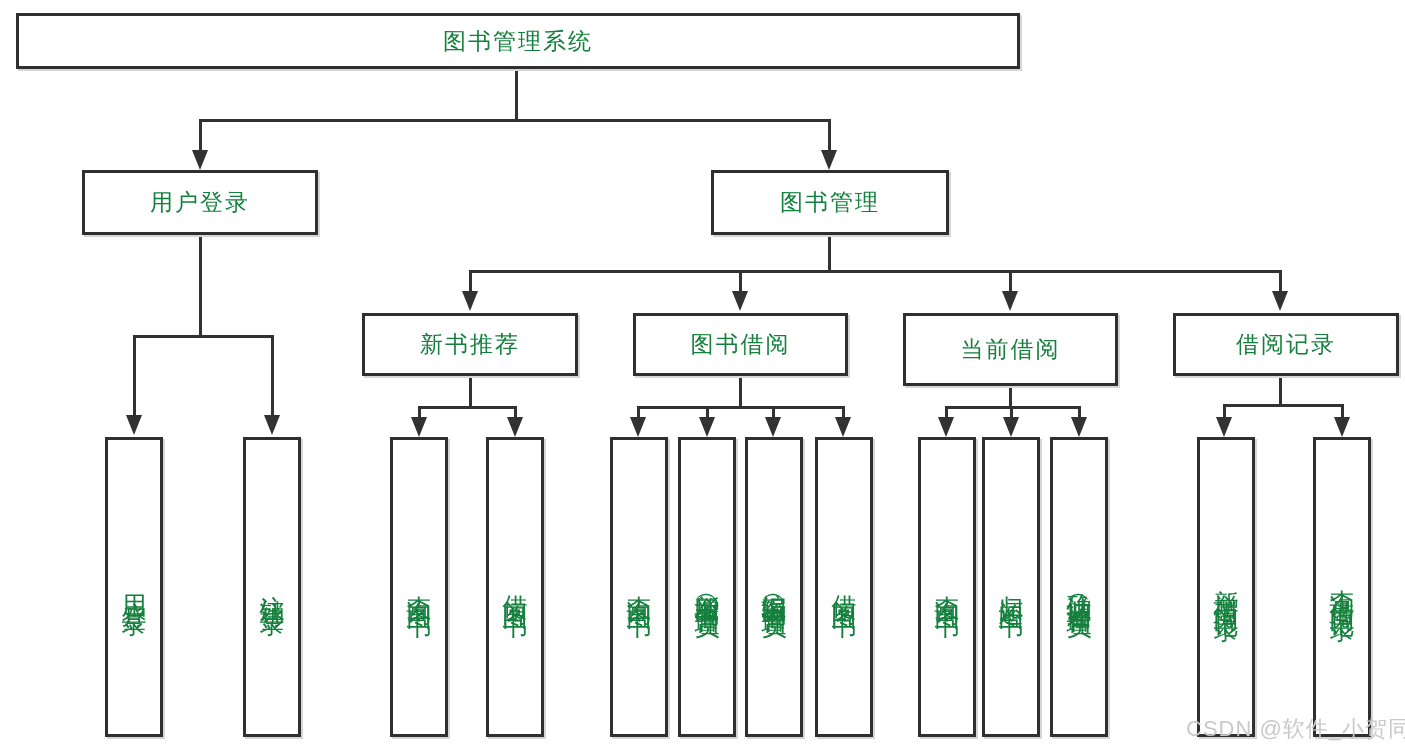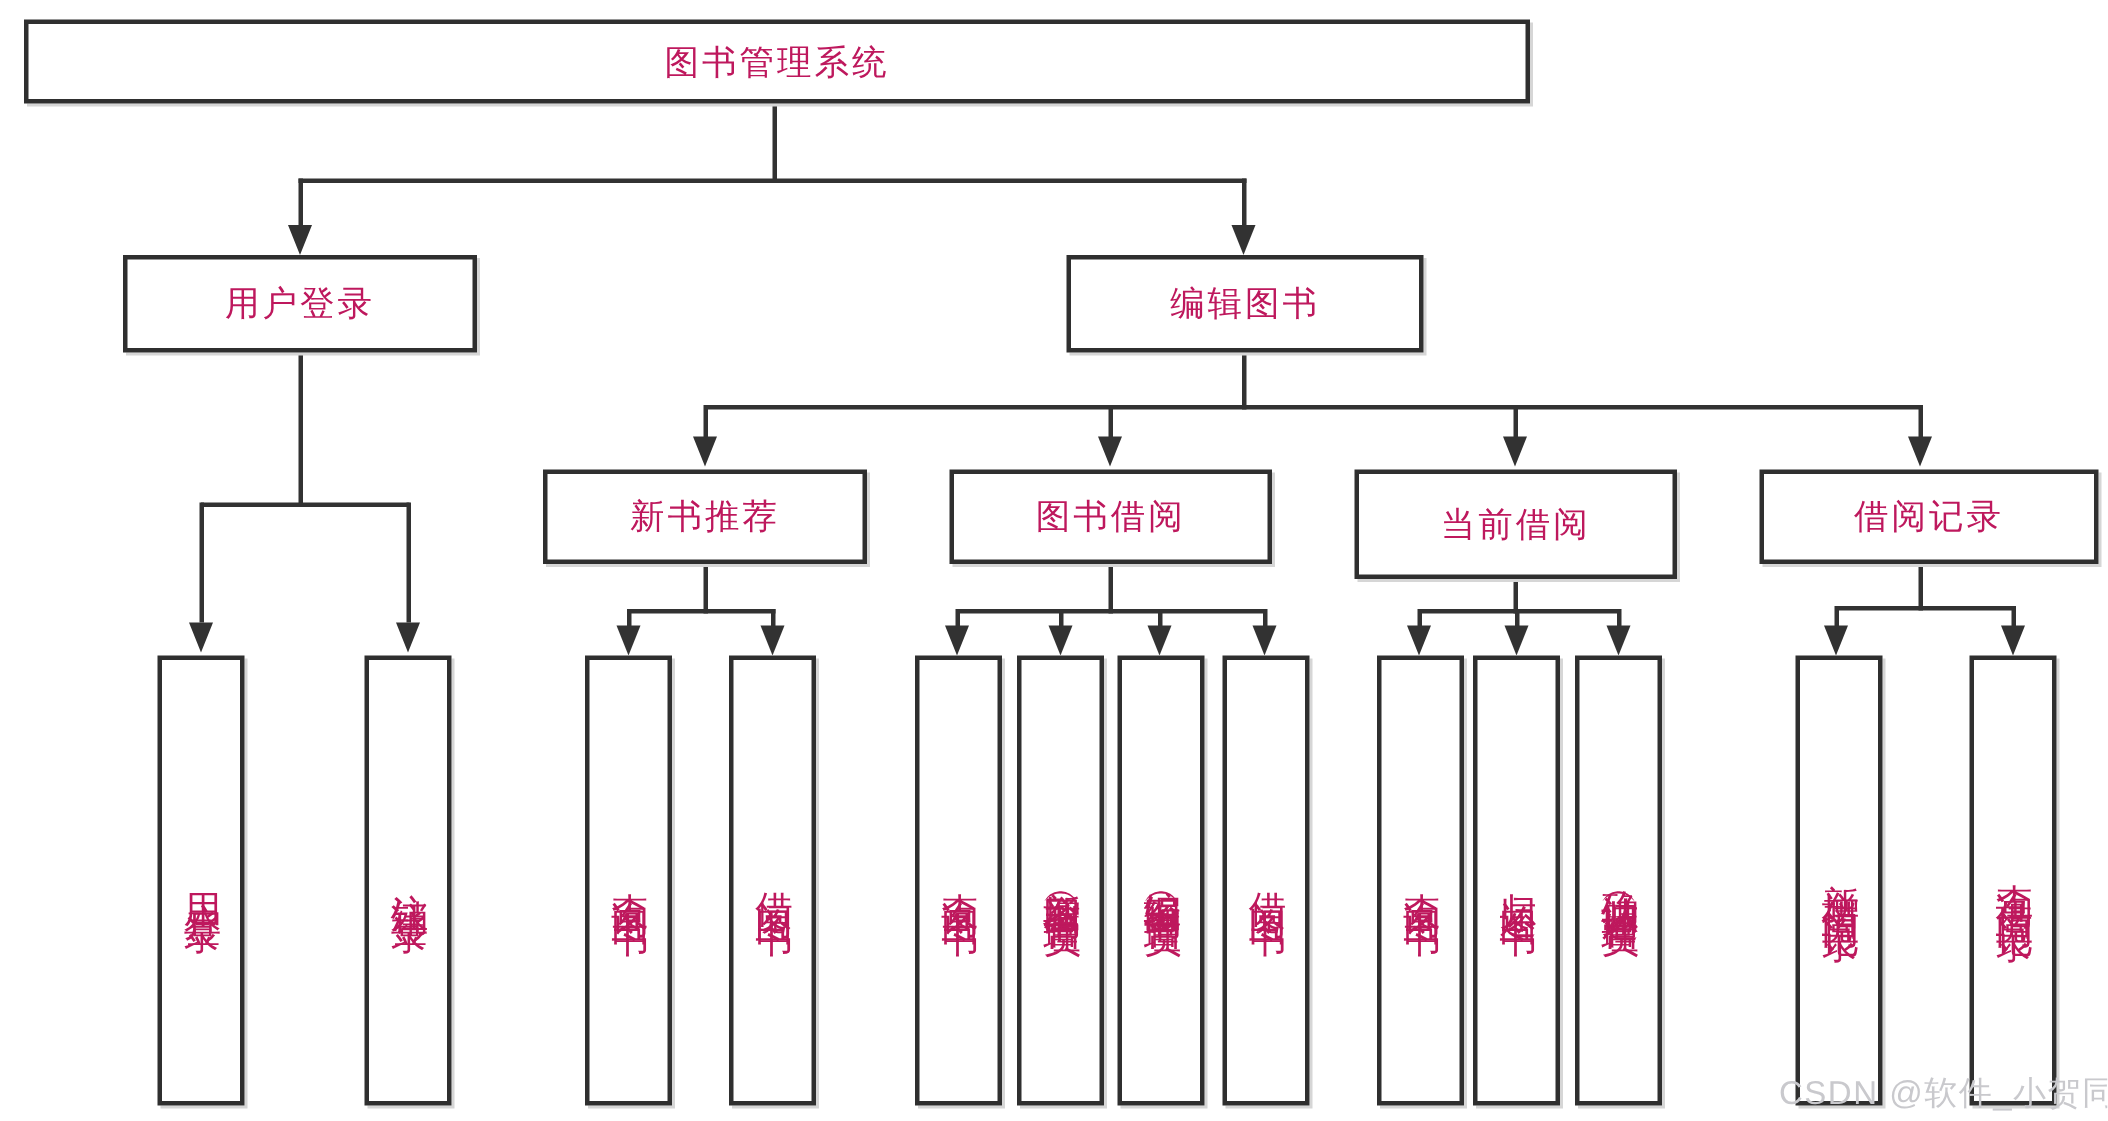--- a/index.html
+++ b/index.html
@@ -9,21 +9,21 @@
     background:#ffffff;
     font-family:"Liberation Sans","DejaVu Sans",sans-serif;
     overflow:hidden;
   }
   .box{
     position:absolute;
     box-sizing:border-box;
     border:3px solid #2f2f2f;
     background:#ffffff;
     display:flex;align-items:center;justify-content:center;
-    color:#be185d;
+    color:#15803d;
     font-size:23px;
     letter-spacing:2px;
     box-shadow:2px 2px 0 #d6d6d6;
     white-space:nowrap;
     z-index:2;
   }
   .leaf{
     writing-mode:vertical-rl;
     text-orientation:mixed;
     font-size:25px;
@@ -58,21 +58,21 @@
   <div class="box" style="left:16px;top:13px;width:1004px;height:56px;">图书管理系统</div>
 
   <div class="vline" style="left:515px;top:69px;height:52px;"></div>
   <div class="hline" style="left:199px;top:119px;width:632px;"></div>
   <div class="vline" style="left:199px;top:119px;height:31px;"></div>
   <div class="arrow" style="left:192px;top:150px;"></div>
   <div class="vline" style="left:828px;top:119px;height:31px;"></div>
   <div class="arrow" style="left:821px;top:150px;"></div>
 
   <div class="box" style="left:82px;top:170px;width:236px;height:65px;">用户登录</div>
-  <div class="box" style="left:711px;top:170px;width:238px;height:65px;">编辑图书</div>
+  <div class="box" style="left:711px;top:170px;width:238px;height:65px;">图书管理</div>
 
   <div class="vline" style="left:199px;top:235px;height:103px;"></div>
   <div class="hline" style="left:134px;top:335px;width:139px;"></div>
   <div class="vline" style="left:133px;top:335px;height:80px;"></div>
   <div class="arrow" style="left:126px;top:415px;"></div>
   <div class="vline" style="left:271px;top:335px;height:80px;"></div>
   <div class="arrow" style="left:264px;top:415px;"></div>
 
   <div class="vline" style="left:828px;top:235px;height:38px;"></div>
   <div class="hline" style="left:470px;top:270px;width:811px;"></div>

